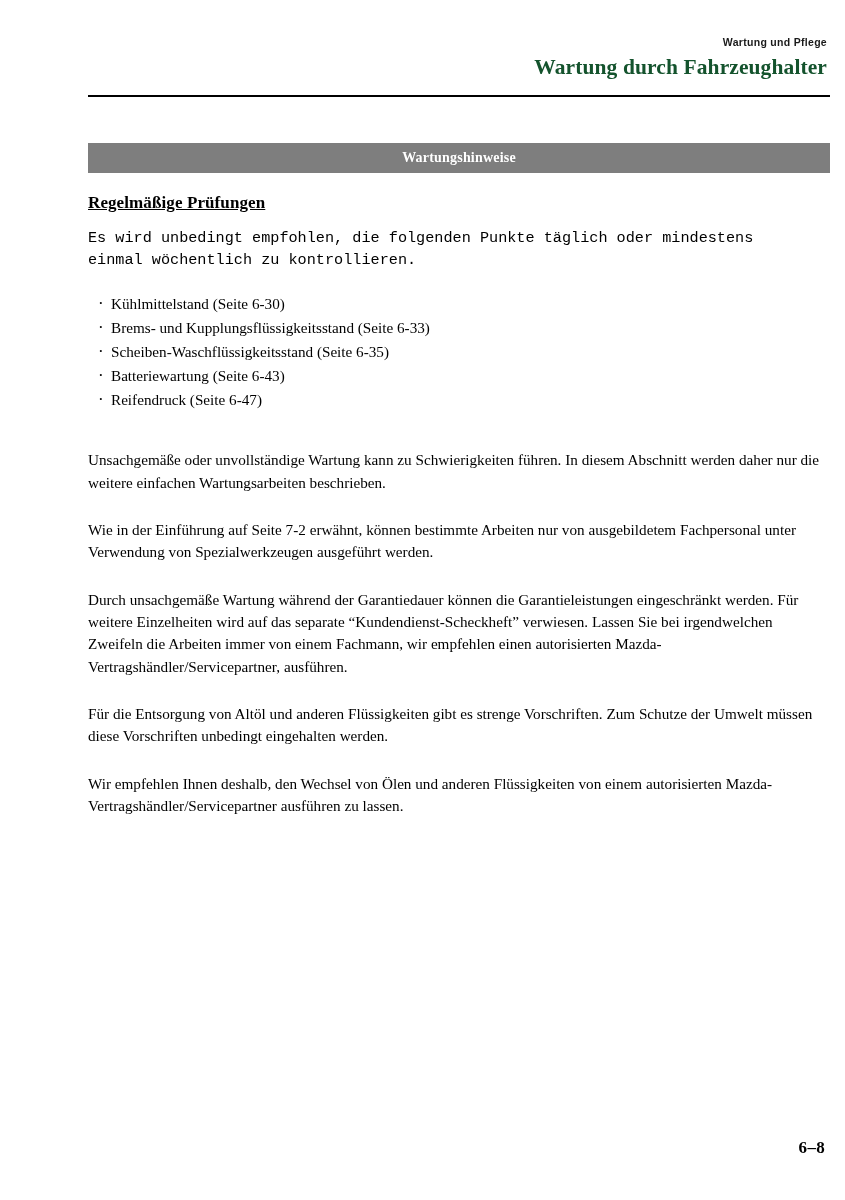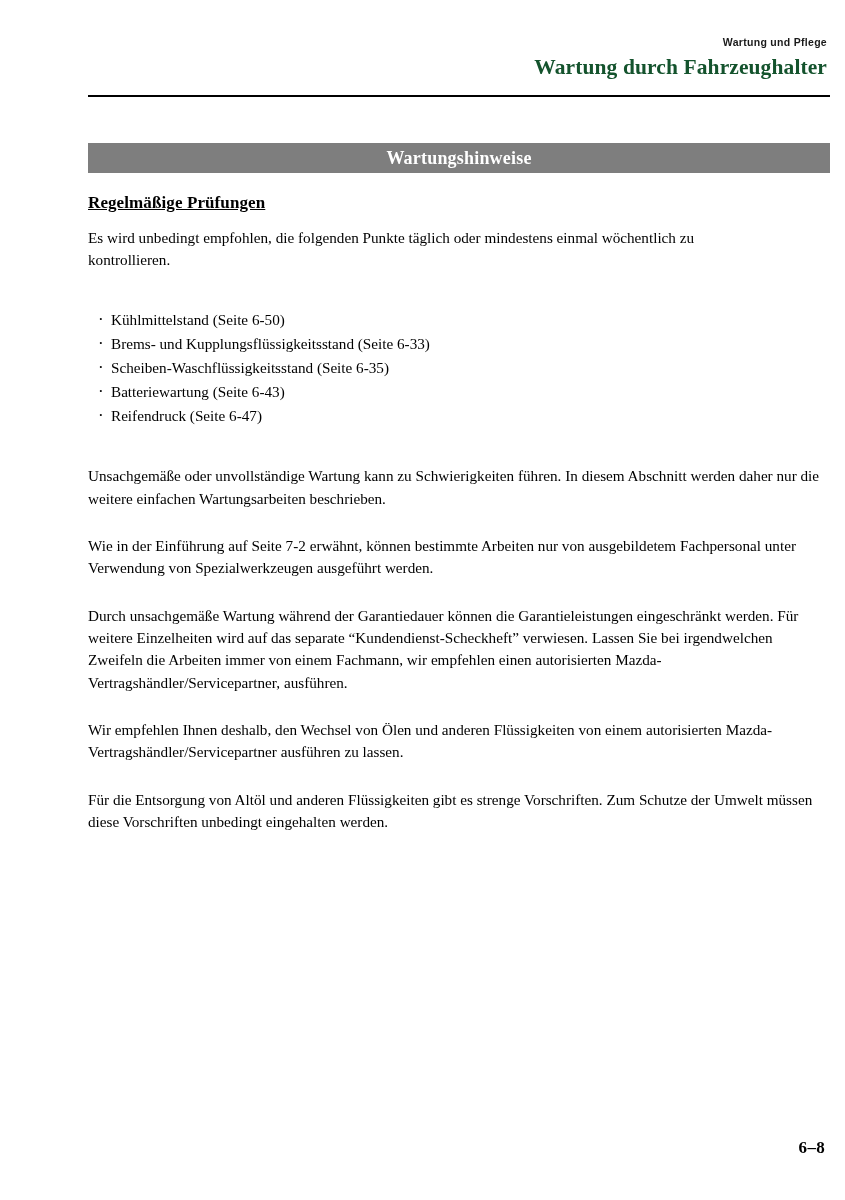--- a/index.html
+++ b/index.html
@@ -65,21 +65,21 @@
     width: 742px;
     height: 30px;
     background: #7e7e7e;
     color: #ffffff;
     display: flex;
     align-items: center;
     justify-content: center;
   }
   .section-band-title {
     font-family: "Liberation Serif", serif;
-    font-size: 18px;
+    font-size: 14px;
     font-weight: bold;
     letter-spacing: 0.2px;
   }
 
   
   .content {
     position: absolute;
     top: 193px;
     left: 72px;
     width: 742px;
@@ -92,22 +92,23 @@
     margin: 0 0 14px 0;
     letter-spacing: 0.1px;
   }
   p.para {
     font-size: 15.2px;
     line-height: 1.47;
     margin: 0 0 25px 0;
     text-align: left;
   }
   p.para.lead {
-    margin-bottom: 36px;
+    margin-bottom: 20px;
     width: 690px;
+    font-family: Liberation Mono, monospace;
   }
   ul.check-list {
     list-style: none;
     margin: 0 0 38px 0;
     padding: 0 0 0 10px;
   }
   ul.check-list li {
     font-size: 15.2px;
     line-height: 1.52;
     margin: 0 0 1px 0;
@@ -152,30 +153,30 @@
     <div class="section-band-title">Wartungshinweise</div>
   </div>
 
   <div class="content">
 
     <div class="subhead">Regelmäßige Prüfungen</div>
 
     <p class="para lead">Es wird unbedingt empfohlen, die folgenden Punkte täglich oder mindestens einmal wöchentlich zu kontrollieren.</p>
 
     <ul class="check-list">
-      <li>Kühlmittelstand (Seite 6-50)</li>
+      <li>Kühlmittelstand (Seite 6-30)</li>
       <li>Brems- und Kupplungsflüssigkeitsstand (Seite 6-33)</li>
       <li>Scheiben-Waschflüssigkeitsstand (Seite 6-35)</li>
       <li>Batteriewartung (Seite 6-43)</li>
       <li>Reifendruck (Seite 6-47)</li>
     </ul>
 
     <p class="para p-w2">Unsachgemäße oder unvollständige Wartung kann zu Schwierigkeiten führen. In diesem Abschnitt werden daher nur die weitere einfachen Wartungsarbeiten beschrieben.</p>
     <p class="para p-w3">Wie in der Einführung auf Seite 7-2 erwähnt, können bestimmte Arbeiten nur von ausgebildetem Fachpersonal unter Verwendung von Spezialwerkzeugen ausgeführt werden.</p>
     <p class="para p-w3">Durch unsachgemäße Wartung während der Garantiedauer können die Garantieleistungen eingeschränkt werden. Für weitere Einzelheiten wird auf das separate “Kundendienst-Scheckheft” verwiesen. Lassen Sie bei irgendwelchen Zweifeln die Arbeiten immer von einem Fachmann, wir empfehlen einen autorisierten Mazda-Vertragshändler/Servicepartner, ausführen.</p>
+    <p class="para p-w3">Für die Entsorgung von Altöl und anderen Flüssigkeiten gibt es strenge Vorschriften. Zum Schutze der Umwelt müssen diese Vorschriften unbedingt eingehalten werden.</p>
     <p class="para p-w3">Wir empfehlen Ihnen deshalb, den Wechsel von Ölen und anderen Flüssigkeiten von einem autorisierten Mazda-Vertragshändler/Servicepartner ausführen zu lassen.</p>
-    <p class="para p-w3">Für die Entsorgung von Altöl und anderen Flüssigkeiten gibt es strenge Vorschriften. Zum Schutze der Umwelt müssen diese Vorschriften unbedingt eingehalten werden.</p>
 
   </div>
 
   <div class="footer-page">6–8</div>
 
 </div>
 
 </body></html>

